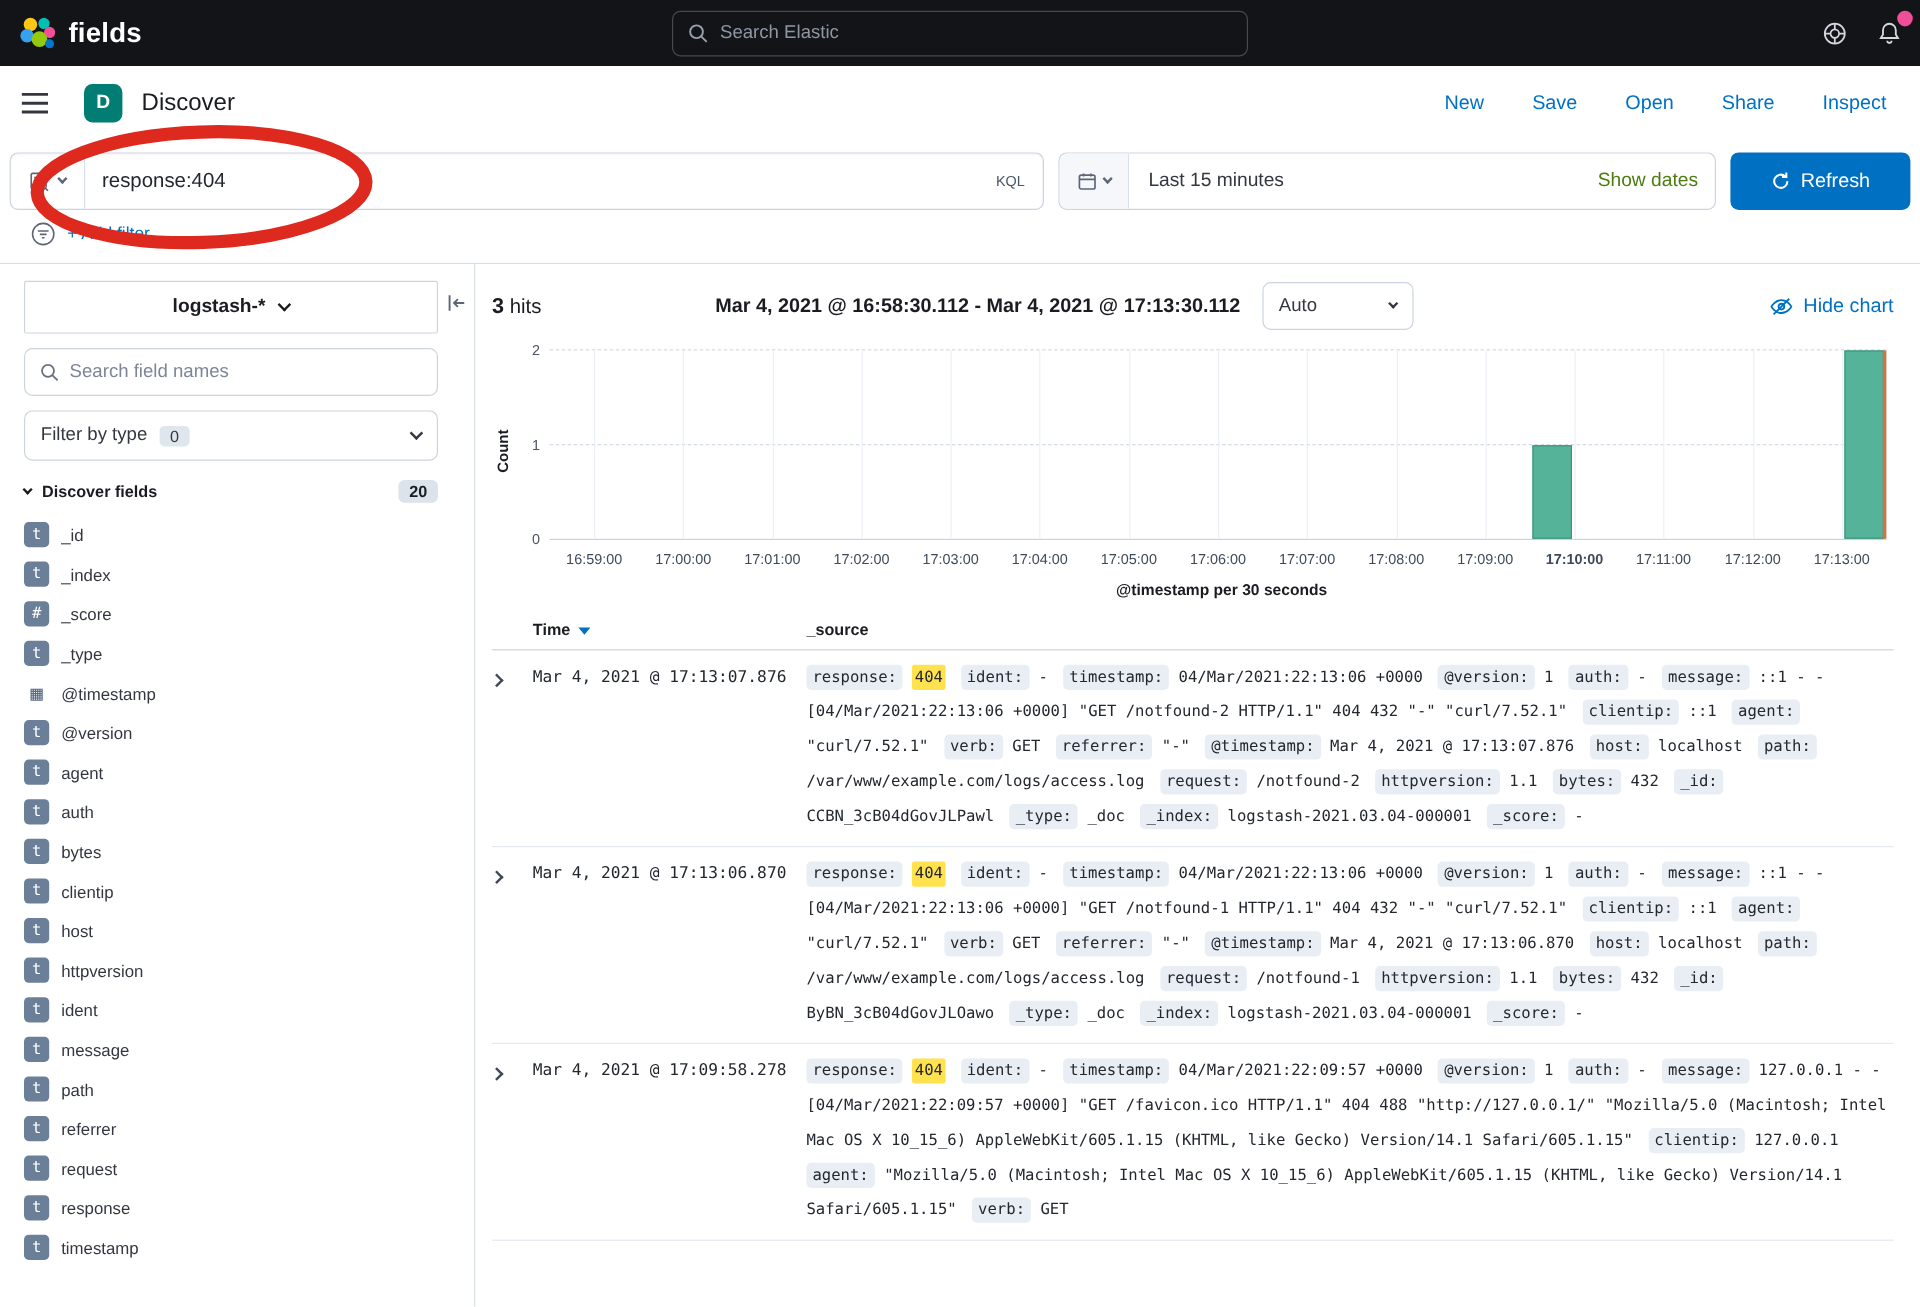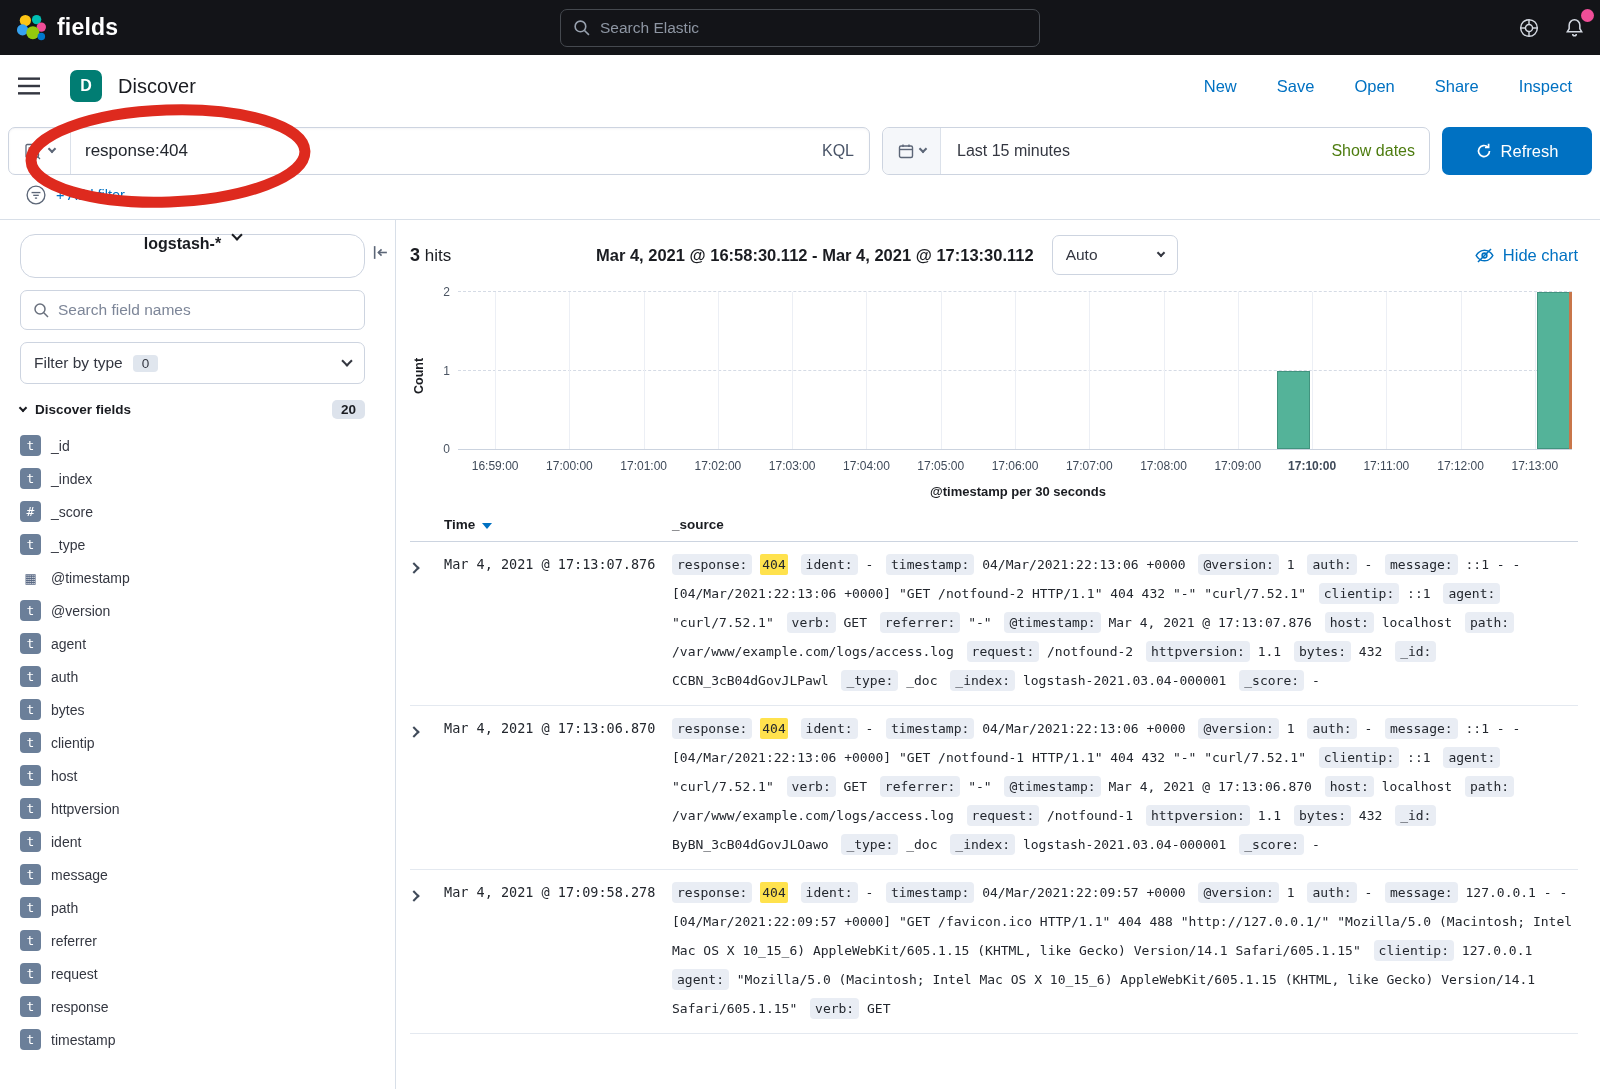--- a/index.html
+++ b/index.html
@@ -31,36 +31,36 @@
 
   
   .query-section{padding:10px 8px 0;border-bottom:1px solid #d8dfe8}
   .query-row{display:flex;gap:12px;height:48px;align-items:stretch}
   .query-input{flex:1;border:1px solid #cdd4e0;border-radius:7px;display:flex;align-items:center;background:#fff;
     box-shadow:inset 0 1px 2px rgba(110,120,135,.08)}
   .sq-btn{width:62px;align-self:stretch;display:flex;align-items:center;justify-content:center;gap:8px;
     border-right:1px solid #dbe1ea;color:#5c6677;cursor:pointer}
   .query-text{flex:1;display:flex}
   .query-text input{width:100%;border:0;outline:0;font-size:17px;color:#23272e;padding:0 14px;background:transparent}
-  .kql{padding:0 15px;color:#4a5568;font-size:16px;cursor:pointer}
+  .kql{padding:0 15px;color:#4a5568;font-size:12px;cursor:pointer}
   .date-group{width:548px;border:1px solid #cdd4e0;border-radius:7px;background:#fff;display:flex;align-items:center}
   .quick-btn{width:58px;align-self:stretch;border-right:1px solid #dbe1ea;display:flex;align-items:center;
     justify-content:center;gap:6px;color:#5c6677;background:#f5f7fa;border-radius:7px 0 0 7px;cursor:pointer}
   .date-text{flex:1;padding-left:16px;font-size:16px;color:#343741;cursor:pointer}
   .show-dates{padding-right:14px;color:#4d7c0f;font-size:16px;font-weight:500}
   .refresh-btn{width:150px;background:#0071c2;border:0;border-radius:7px;color:#fff;display:flex;align-items:center;
     justify-content:center;gap:9px;font-size:16.5px;font-weight:500;cursor:pointer;font-family:inherit}
   .filter-row{height:44px;display:flex;align-items:center;gap:10px;padding:0 0 4px 18px;color:#5c6677}
   .add-filter{color:#0071c2;font-size:14.5px}
 
   
   .content{display:flex;height:calc(1089px - 55px - 62px - 103px)}
   .sidebar{width:396px;border-right:1px solid #d8dfe8;padding:14px 14px 0 20px;position:relative;overflow:hidden}
   .collapse-btn{position:absolute;top:24px;right:6px;color:#5c6677;cursor:pointer}
-  .index-btn{height:44px;border:1px solid #cdd4e0;border-radius:15px;display:flex;align-items:flex-start;justify-content:center;
+  .index-btn{height:44px;border:1px solid #cdd4e0;border-radius:2px;display:flex;align-items:center;justify-content:center;
     gap:12px;font-weight:700;font-size:16px;color:#1a1c21;width:calc(100% - 16px);background:#fff;cursor:pointer}
   .field-search{height:40px;margin:12px 0;display:flex;align-items:center;gap:9px;padding:0 12px;
     border:1px solid #cdd4e0;border-radius:7px;color:#69707d;width:calc(100% - 16px)}
   .field-search input{flex:1;border:0;outline:0;font-size:15.5px;color:#343741;background:transparent}
   .field-search input::placeholder{color:#7d8698}
   .type-filter{height:42px;border:1px solid #cdd4e0;border-radius:7px;display:flex;align-items:center;padding:0 13px;
     font-size:15.5px;color:#343741;margin-bottom:16px;width:calc(100% - 16px);cursor:pointer}
   .count-badge{background:#e0e6ee;border-radius:4px;padding:1px 9px;font-size:13.5px;margin-left:10px}
   .type-filter .chev{margin-left:auto}
   .avail-row{display:flex;align-items:center;gap:9px;margin:4px 0 10px;font-size:13.5px;font-weight:700;color:#1a1c21}

